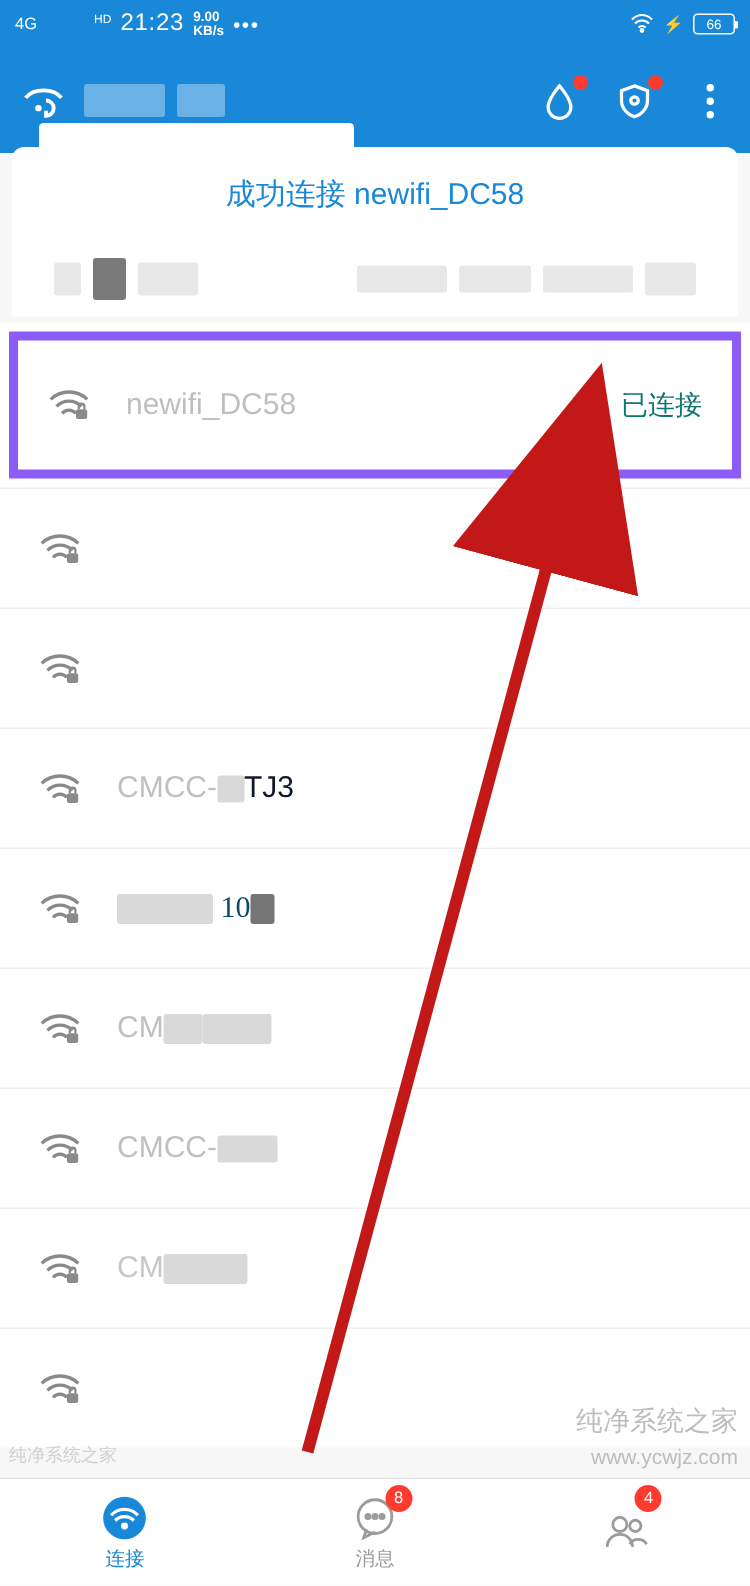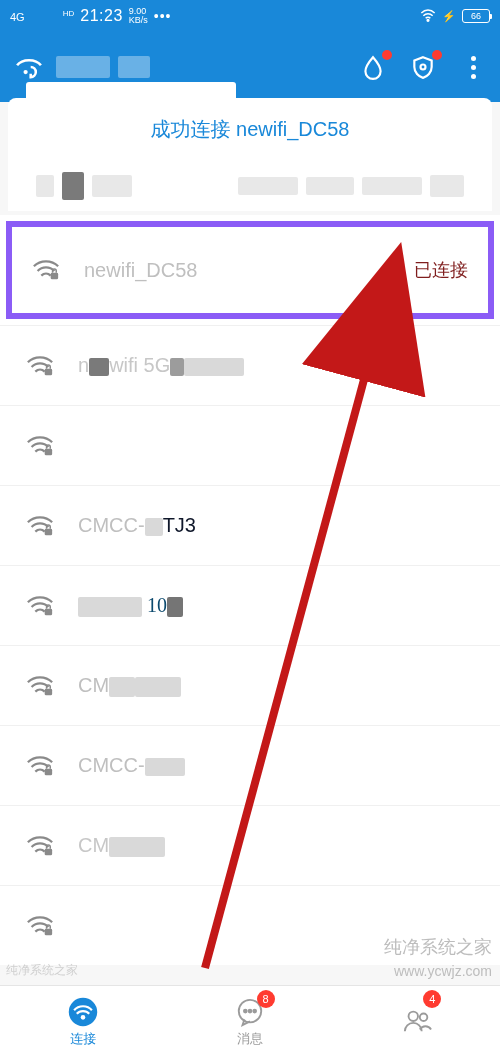--- a/index.html
+++ b/index.html
@@ -4,21 +4,21 @@
 <style>
   * { margin:0; padding:0; box-sizing:border-box; font-family:-apple-system,"Helvetica Neue",Arial,sans-serif; }
   body { width:500px; height:1057px; background:#f7f7f7; overflow:hidden; position:relative; }
 
   
   .status-bar { height:32px; background:#1988d9; display:flex; align-items:center; padding:0 10px; color:#fff; font-size:12px; }
   .sb-left { display:flex; align-items:center; gap:6px; }
   .sb-left .net { font-size:11px; line-height:1; }
   .sb-left .net sup { font-size:8px;margin-left:38px; }
   .sb-left .time { font-size:16px; font-weight:400; letter-spacing:.5px; }
-  .sb-left .kbs { font-size:9px; line-height:1; }
+  .sb-left .kbs { font-size:9px; line-height:1;font-weight:bold; }
   .sb-left .dots { font-size:14px; letter-spacing:1px; }
   .sb-right { margin-left:auto; display:flex; align-items:center; gap:6px; }
   .batt { display:inline-flex; align-items:center; gap:2px; }
   .batt-box { width:28px; height:14px; border:1px solid #fff; border-radius:3px; position:relative; display:flex; align-items:center; justify-content:center; font-size:9px; }
   .batt-box::after { content:""; position:absolute; right:-3px; top:4px; width:2px; height:5px; background:#fff; border-radius:0 1px 1px 0; }
 
   
   .app-header { height:70px; background:#1988d9; display:flex; align-items:center; padding:0 12px; }
   .app-logo { width:34px; height:34px; }
   .app-title-blur { margin-left:10px; display:flex; gap:8px; }
@@ -36,21 +36,21 @@
   .blurred-row .b { background:#e8e8e8; border-radius:2px; }
   .white-bar { position:absolute; left:18px; top:-16px; width:210px; height:24px; background:#fff; border-radius:3px; }
 
   
   .wifi-list { background:#fff; }
   .wifi-item { height:80px; display:flex; align-items:center; padding:0 26px; border-top:1px solid #f0f0f0; position:relative; }
   .wifi-item:first-child { border-top:none; }
   .wifi-ico { width:28px; height:24px; flex:0 0 28px; margin-right:24px; }
   .wifi-name { color:#bfbfbf; font-size:20px; flex:1; white-space:nowrap; overflow:hidden; }
   .wifi-name .b { display:inline-block; vertical-align:middle; background:#d9d9d9; border-radius:2px; }
-  .connected { display:flex; gap:8px; color:#7f1d1d; font-size:18px; }
+  .connected { display:flex; gap:8px; color:#0f766e; font-size:18px; }
   .highlighted { height:110px; }
   .highlighted .inner {
     position:absolute; left:6px; right:6px; top:6px; bottom:6px;
     border:6px solid #8b5cf6; display:flex; align-items:center; padding:0 20px;
     background:#fff;
   }
 
   
   .arrow-svg { position:absolute; left:0; top:0; pointer-events:none; }
 
@@ -172,23 +172,20 @@
   <div class="wifi-item">
     <span class="wifi-ico">
       <svg viewBox="0 0 30 24" width="28" height="24" fill="none" stroke="#8a8a8a" stroke-width="2.4">
           <path d="M2 8 C9 1 21 1 28 8"></path>
           <path d="M6 13 C11 8 19 8 24 13"></path>
           <path d="M10 18 C13 15 17 15 20 18"></path>
           <rect x="20" y="15" width="8" height="7" rx="1.5" fill="#8a8a8a" stroke="none"></rect>
           <path d="M22 15 v-2 a2 2 0 0 1 4 0 v2" stroke="#8a8a8a" stroke-width="1.6"></path>
         </svg>
     </span>
-    <span class="wifi-name">
-      <span style="color:#c7c7c7;">n</span><span class="b" style="width:20px;height:18px;background:#7a7a7a;"></span><span style="color:#c7c7c7;">wifi 5G</span><span class="b" style="width:14px;height:18px;background:#9c9c9c;"></span><span class="b" style="width:60px;height:18px;"></span>
-    </span>
   </div>
 
   <div class="wifi-item">
     <span class="wifi-ico">
       <svg viewBox="0 0 30 24" width="28" height="24" fill="none" stroke="#8a8a8a" stroke-width="2.4">
           <path d="M2 8 C9 1 21 1 28 8"></path>
           <path d="M6 13 C11 8 19 8 24 13"></path>
           <path d="M10 18 C13 15 17 15 20 18"></path>
           <rect x="20" y="15" width="8" height="7" rx="1.5" fill="#8a8a8a" stroke="none"></rect>
           <path d="M22 15 v-2 a2 2 0 0 1 4 0 v2" stroke="#8a8a8a" stroke-width="1.6"></path>

